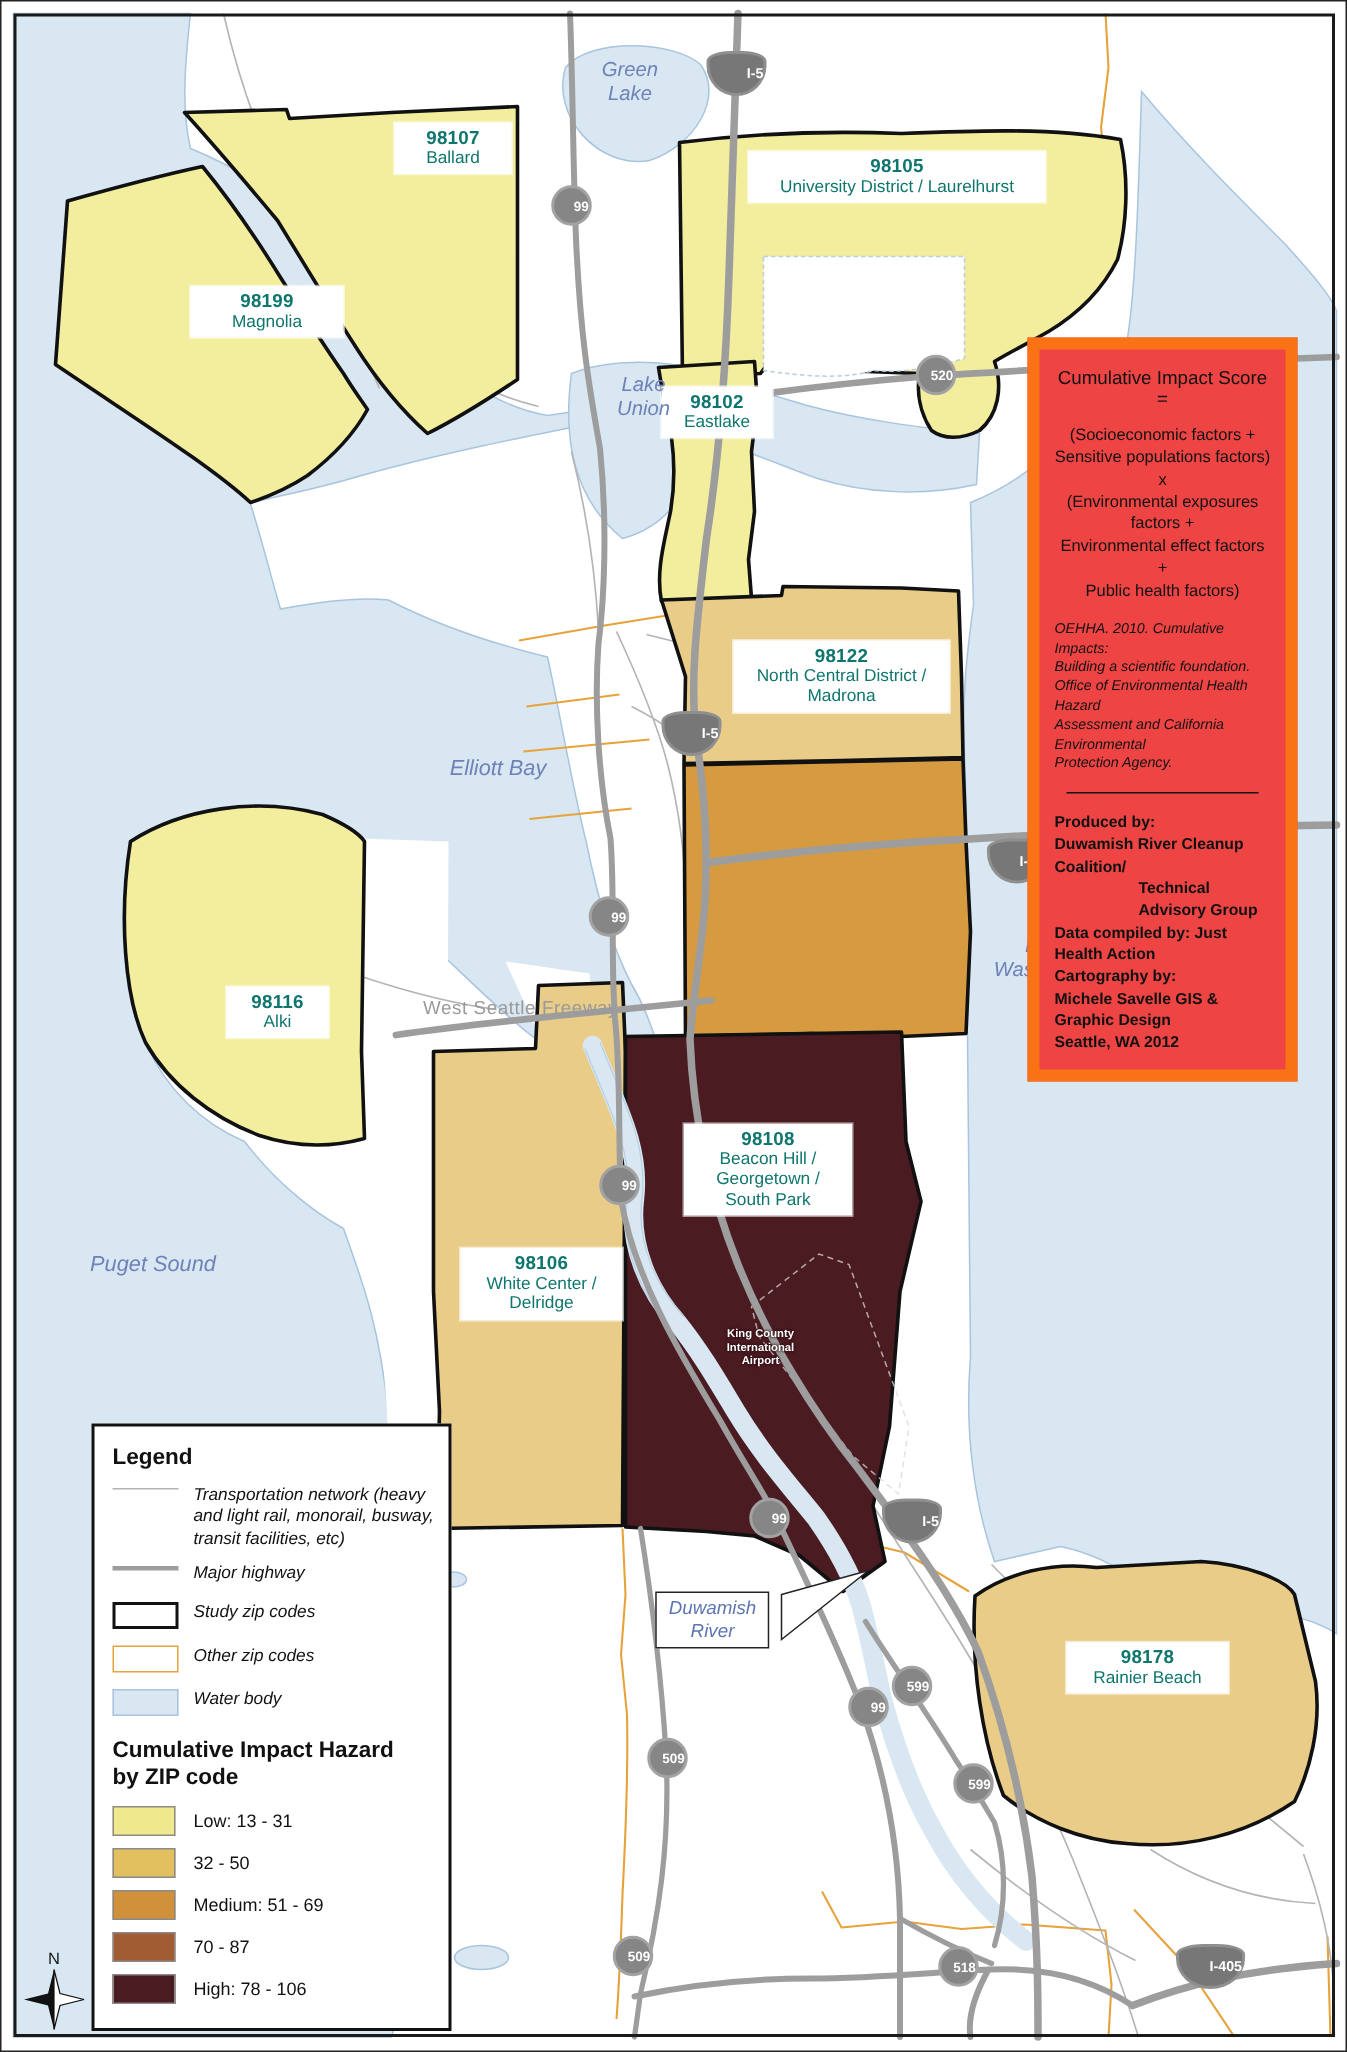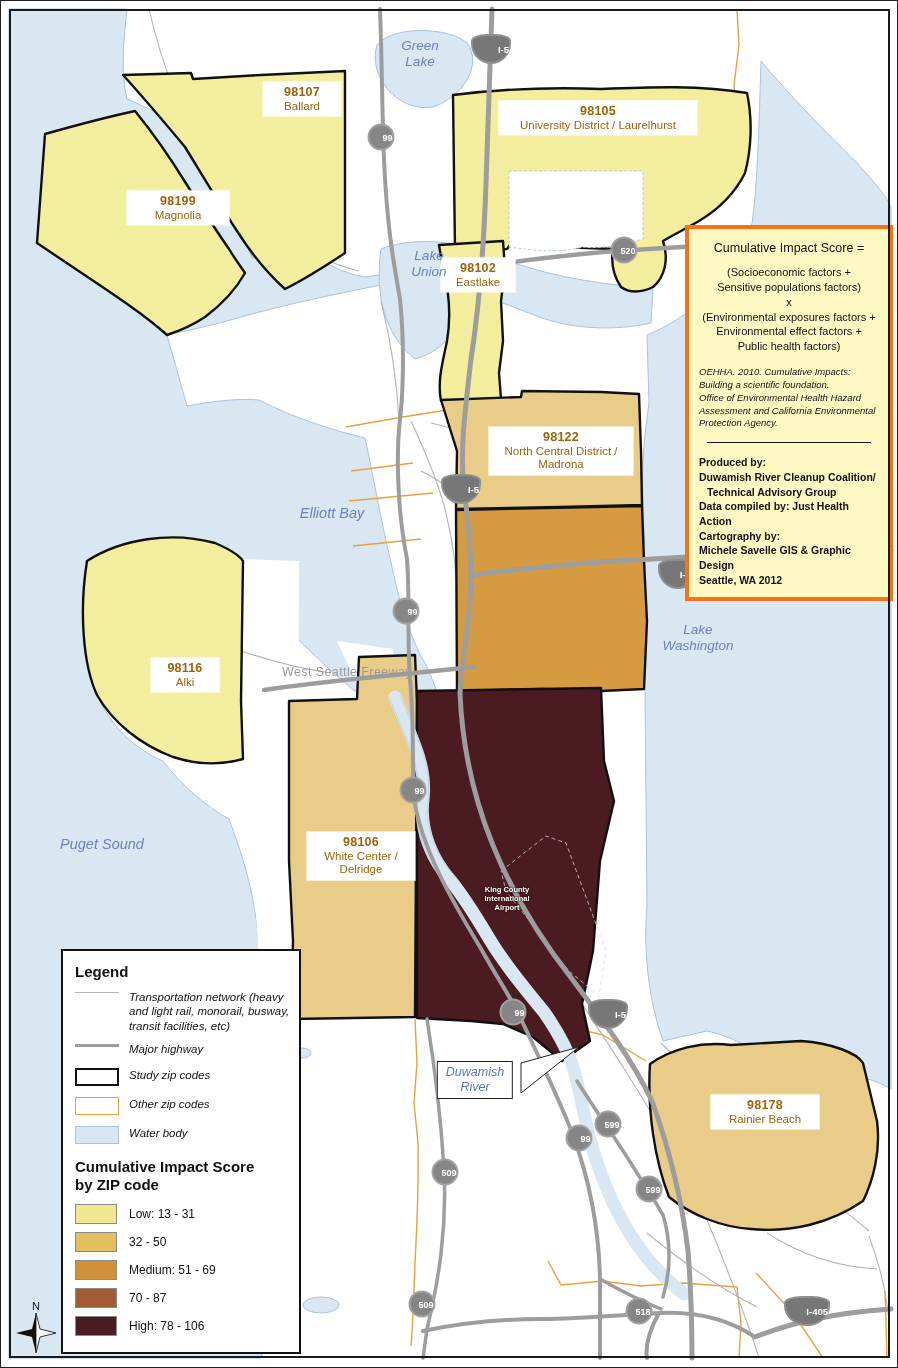--- a/index.html
+++ b/index.html
@@ -6,49 +6,49 @@
   .stage{position:relative;width:898px;height:1368px;background:#ffffff;
          font-family:"Liberation Sans",sans-serif;overflow:hidden;
          border:1px solid #222;box-sizing:border-box;}
   .frame{position:absolute;left:8px;top:8px;width:881px;height:1349px;
          border:2px solid #1a1a1a;box-sizing:border-box;pointer-events:none;z-index:40;}
   svg.map{position:absolute;left:0;top:0;z-index:1;}
 
   
   .lbl{position:absolute;transform:translate(-50%,-50%);z-index:10;}
   .zip-label{background:#ffffff;text-align:center;padding:3px 6px;line-height:1.18;
-             color:#a16207;box-shadow:0 0 0 1px rgba(255,255,255,0.6);}
+             color:#0f766e;box-shadow:0 0 0 1px rgba(255,255,255,0.6);}
   .zip-label .code{font-weight:bold;font-size:12.5px;letter-spacing:.2px;}
   .zip-label .name{font-size:11.5px;}
   .water-label{color:#6f82b8;font-style:italic;text-align:center;line-height:1.15;
                font-size:13.5px;background:transparent;white-space:nowrap;}
   .road-label{color:#9a9a9a;font-size:12.5px;white-space:nowrap;letter-spacing:.4px;}
   .airport-label{color:#ffffff;font-size:7.5px;font-weight:bold;text-align:center;line-height:1.2;
                  text-shadow:0 0 2px #2c0d10,0 0 2px #2c0d10;}
   .river-box{background:#fff;border:1px solid #222;padding:3px 8px;text-align:center;
              color:#5d76b0;font-style:italic;font-size:12.5px;line-height:1.2;z-index:11;}
 
   
   .shield{position:absolute;transform:translate(-50%,-50%);display:flex;align-items:center;
           justify-content:flex-end;color:#fff;font-weight:bold;z-index:12;}
   .shield-circle{width:23px;height:23px;border-radius:50%;background:#868686;
                  border:2px solid #a2a2a2;font-size:9px;}
   .shield-interstate{width:36px;height:26px;background:#777777;border:2px solid #8f8f8f;
                      border-radius:46% 46% 58% 58% / 26% 26% 78% 78%;font-size:9.5px;}
 
   
-  .info-box{position:absolute;left:684px;top:224px;width:208px;box-sizing:border-box;
-            background:#fef9c3;border:4px solid #f97316;padding:12px 10px 10px 10px;z-index:20;
+  .info-box{position:absolute;left:684px;top:224px;width:180px;box-sizing:border-box;
+            background:#ef4444;border:8px solid #f97316;padding:12px 10px 10px 10px;z-index:20;
             color:#111;}
   .info-box .ib-title{text-align:center;font-size:12.5px;margin-bottom:10px;}
   .info-box .formula{text-align:center;font-size:11px;line-height:1.35;}
   .info-box .citation{font-style:italic;font-size:9.5px;line-height:1.35;margin-top:12px;}
   .info-box .rule{border-top:1.5px solid #111;margin:12px 8px;}
   .info-box .credits{font-size:10.5px;line-height:1.4;font-weight:bold;}
-  .info-box .credits .indent{padding-left:8px;}
+  .info-box .credits .indent{padding-left:8px;margin-left:48px;}
 
   
   .legend-box{position:absolute;left:60px;top:948px;width:240px;box-sizing:border-box;
               background:#fff;border:2px solid #111;padding:12px 8px 16px 12px;z-index:20;color:#111;}
   .legend-title{font-weight:bold;font-size:15px;margin-bottom:10px;}
   .legend-row{display:flex;align-items:flex-start;margin-bottom:9px;font-style:italic;}
   .legend-row .sw{flex:0 0 44px;margin-right:10px;margin-top:2px;}
   .legend-row .txt{font-size:11.5px;line-height:1.25;}
   .sw-line-thin{height:0;border-top:1px solid #b4b4b4;margin-top:7px;}
   .sw-line-thick{height:0;border-top:3px solid #9d9d9d;margin-top:6px;}
@@ -190,20 +190,24 @@
     <div class="name">Eastlake</div>
   </div>
   <div class="lbl zip-label" style="left:560px;top:450px;width:132px">
     <div class="code">98122</div>
     <div class="name">North Central District / Madrona</div>
   </div>
   <div class="lbl zip-label" style="left:184px;top:674px;width:56px">
     <div class="code">98116</div>
     <div class="name">Alki</div>
   </div>
+  <div class="lbl zip-label" style="left:511px;top:779px;width:100px">
+    <div class="code">98108</div>
+    <div class="name">Beacon Hill / Georgetown / South Park</div>
+  </div>
   <div class="lbl zip-label" style="left:360px;top:855px;width:96px">
     <div class="code">98106</div>
     <div class="name">White Center / Delridge</div>
   </div>
   <div class="lbl zip-label" style="left:764px;top:1111px;width:96px">
     <div class="code">98178</div>
     <div class="name">Rainier Beach</div>
   </div>
 
   <div class="lbl water-label" style="left:419px;top:53px">
@@ -333,21 +337,21 @@
     <div class="legend-row">
       <div class="sw sw-box sw-other"></div>
       <div class="txt" style="margin-top:2px">Other zip codes</div>
     </div>
     <div class="legend-row">
       <div class="sw sw-box sw-water"></div>
       <div class="txt" style="margin-top:2px">Water body</div>
     </div>
 
     <div class="score-title">
-      <div>Cumulative Impact Score</div>
+      <div>Cumulative Impact Hazard</div>
       <div>by ZIP code</div>
     </div>
 
     <div class="class-row">
       <div class="sw c0"></div>
       <div class="txt">Low: 13 - 31</div>
     </div>
     <div class="class-row">
       <div class="sw c1"></div>
       <div class="txt">32 - 50</div>

